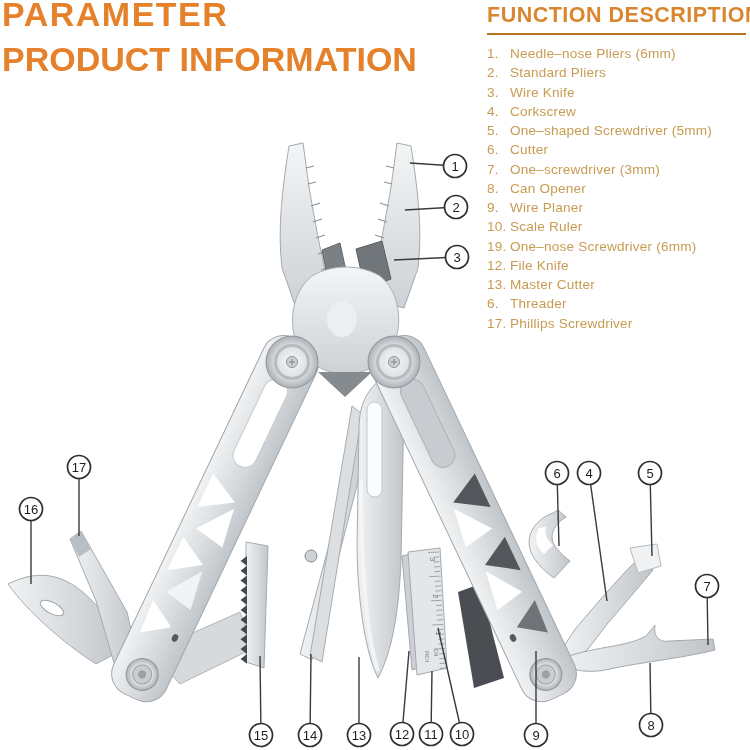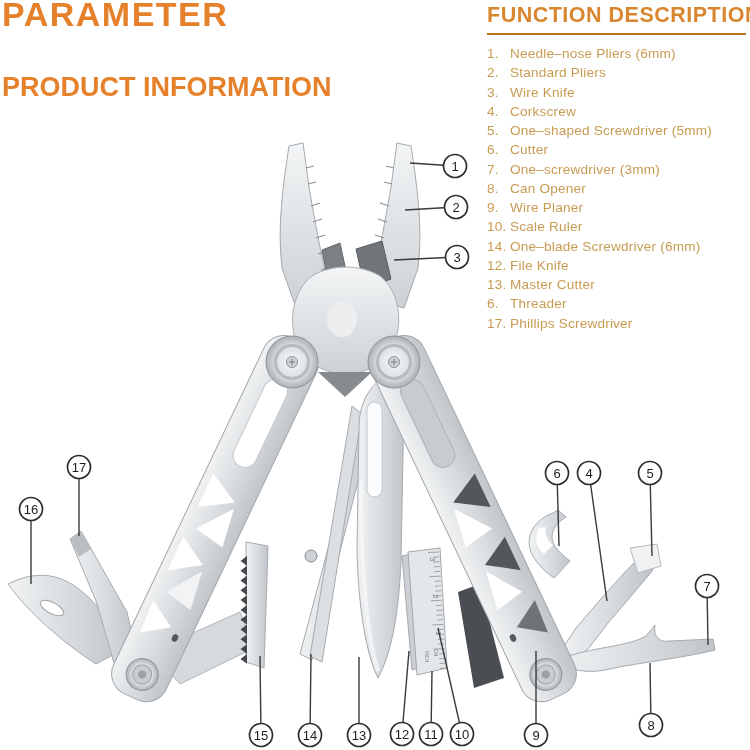--- a/index.html
+++ b/index.html
@@ -8,23 +8,22 @@
     background:#ffffff;
     font-family:"Liberation Sans", sans-serif;
   }
   .hdr-title{
     position:absolute;left:2px;top:-4px;
     font-size:34px;font-weight:800;letter-spacing:1.5px;line-height:1.1;
     color:var(--heading_orange,#E6812B);
   }
   .hdr-sub{
     position:absolute;left:2px;top:41px;
-    font-size:27px;font-weight:800;letter-spacing:0px;line-height:1.1;
+    font-size:34px;font-weight:800;letter-spacing:0px;line-height:1.1;
     color:var(--heading_orange,#E6812B);
-    margin-top:32px;
   }
   .fn-panel{position:absolute;left:487px;top:3px;width:262px;}
   .fn-title{
     font-size:21.5px;font-weight:800;letter-spacing:0.5px;line-height:1.15;
     color:var(--panel_title_orange,#D9862E);
     white-space:nowrap;
   }
   .fn-underline{margin-top:5px;width:259px;height:2.5px;background:var(--underline,#B9731E);}
   .fn-list{margin-top:9px;}
   .fn-row{display:flex;font-size:13.6px;line-height:19.25px;
@@ -77,22 +76,22 @@
       </div>
       <div class="fn-row">
         <span class="fn-num">9.</span>
         <span>Wire Planer</span>
       </div>
       <div class="fn-row">
         <span class="fn-num">10.</span>
         <span>Scale Ruler</span>
       </div>
       <div class="fn-row">
-        <span class="fn-num">14.</span>
-        <span>One–blade Screwdriver (6mm)</span>
+        <span class="fn-num">19.</span>
+        <span>One–nose Screwdriver (6mm)</span>
       </div>
       <div class="fn-row">
         <span class="fn-num">12.</span>
         <span>File Knife</span>
       </div>
       <div class="fn-row">
         <span class="fn-num">13.</span>
         <span>Master Cutter</span>
       </div>
       <div class="fn-row">

